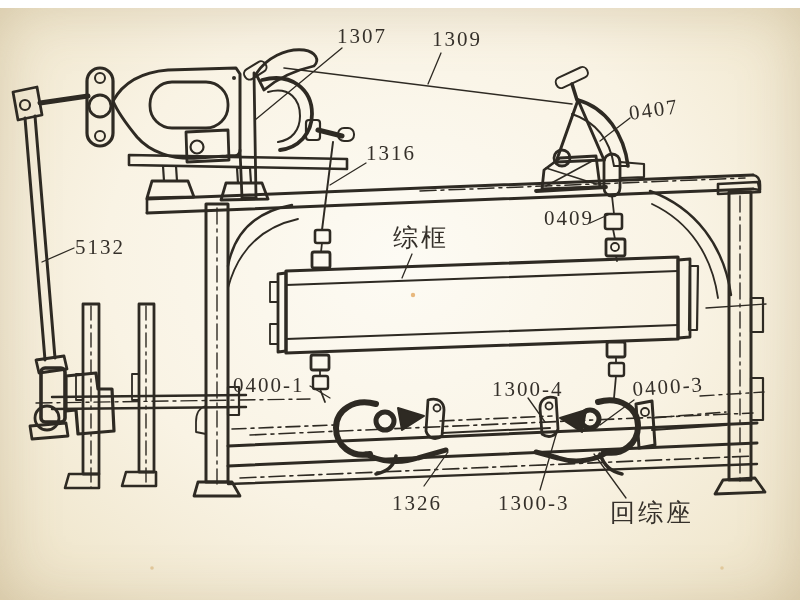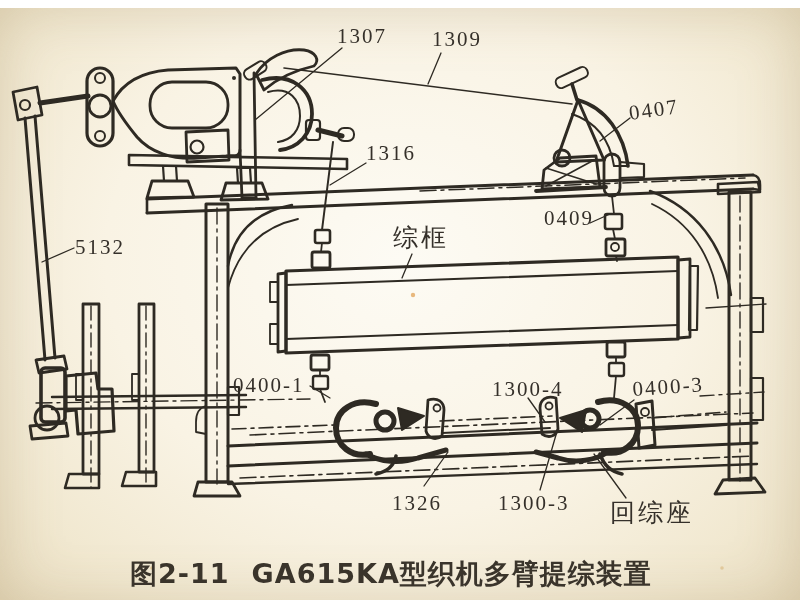--- a/index.html
+++ b/index.html
@@ -243,17 +243,14 @@
       <text class="lbl" x="498" y="502" font-size="20">1300-3</text>
       <text class="lbl-cjk" x="610" y="513" font-size="27" letter-spacing="8">回综座</text>
     </g>
 
     <circle cx="413" cy="287" r="2.2" fill="rgba(215,130,30,0.55)" stroke="none"></circle>
     <circle cx="152" cy="560" r="1.8" fill="rgba(200,150,70,0.4)" stroke="none"></circle>
     <circle cx="722" cy="560" r="1.8" fill="rgba(200,150,70,0.35)" stroke="none"></circle>
   </svg>
 
 
-  <div class="caption">
-    <span class="figno">图2-11</span><span>GA615KA型织机多臂提综装置</span>
-  </div>
 
 </div>
 
 </body></html>

